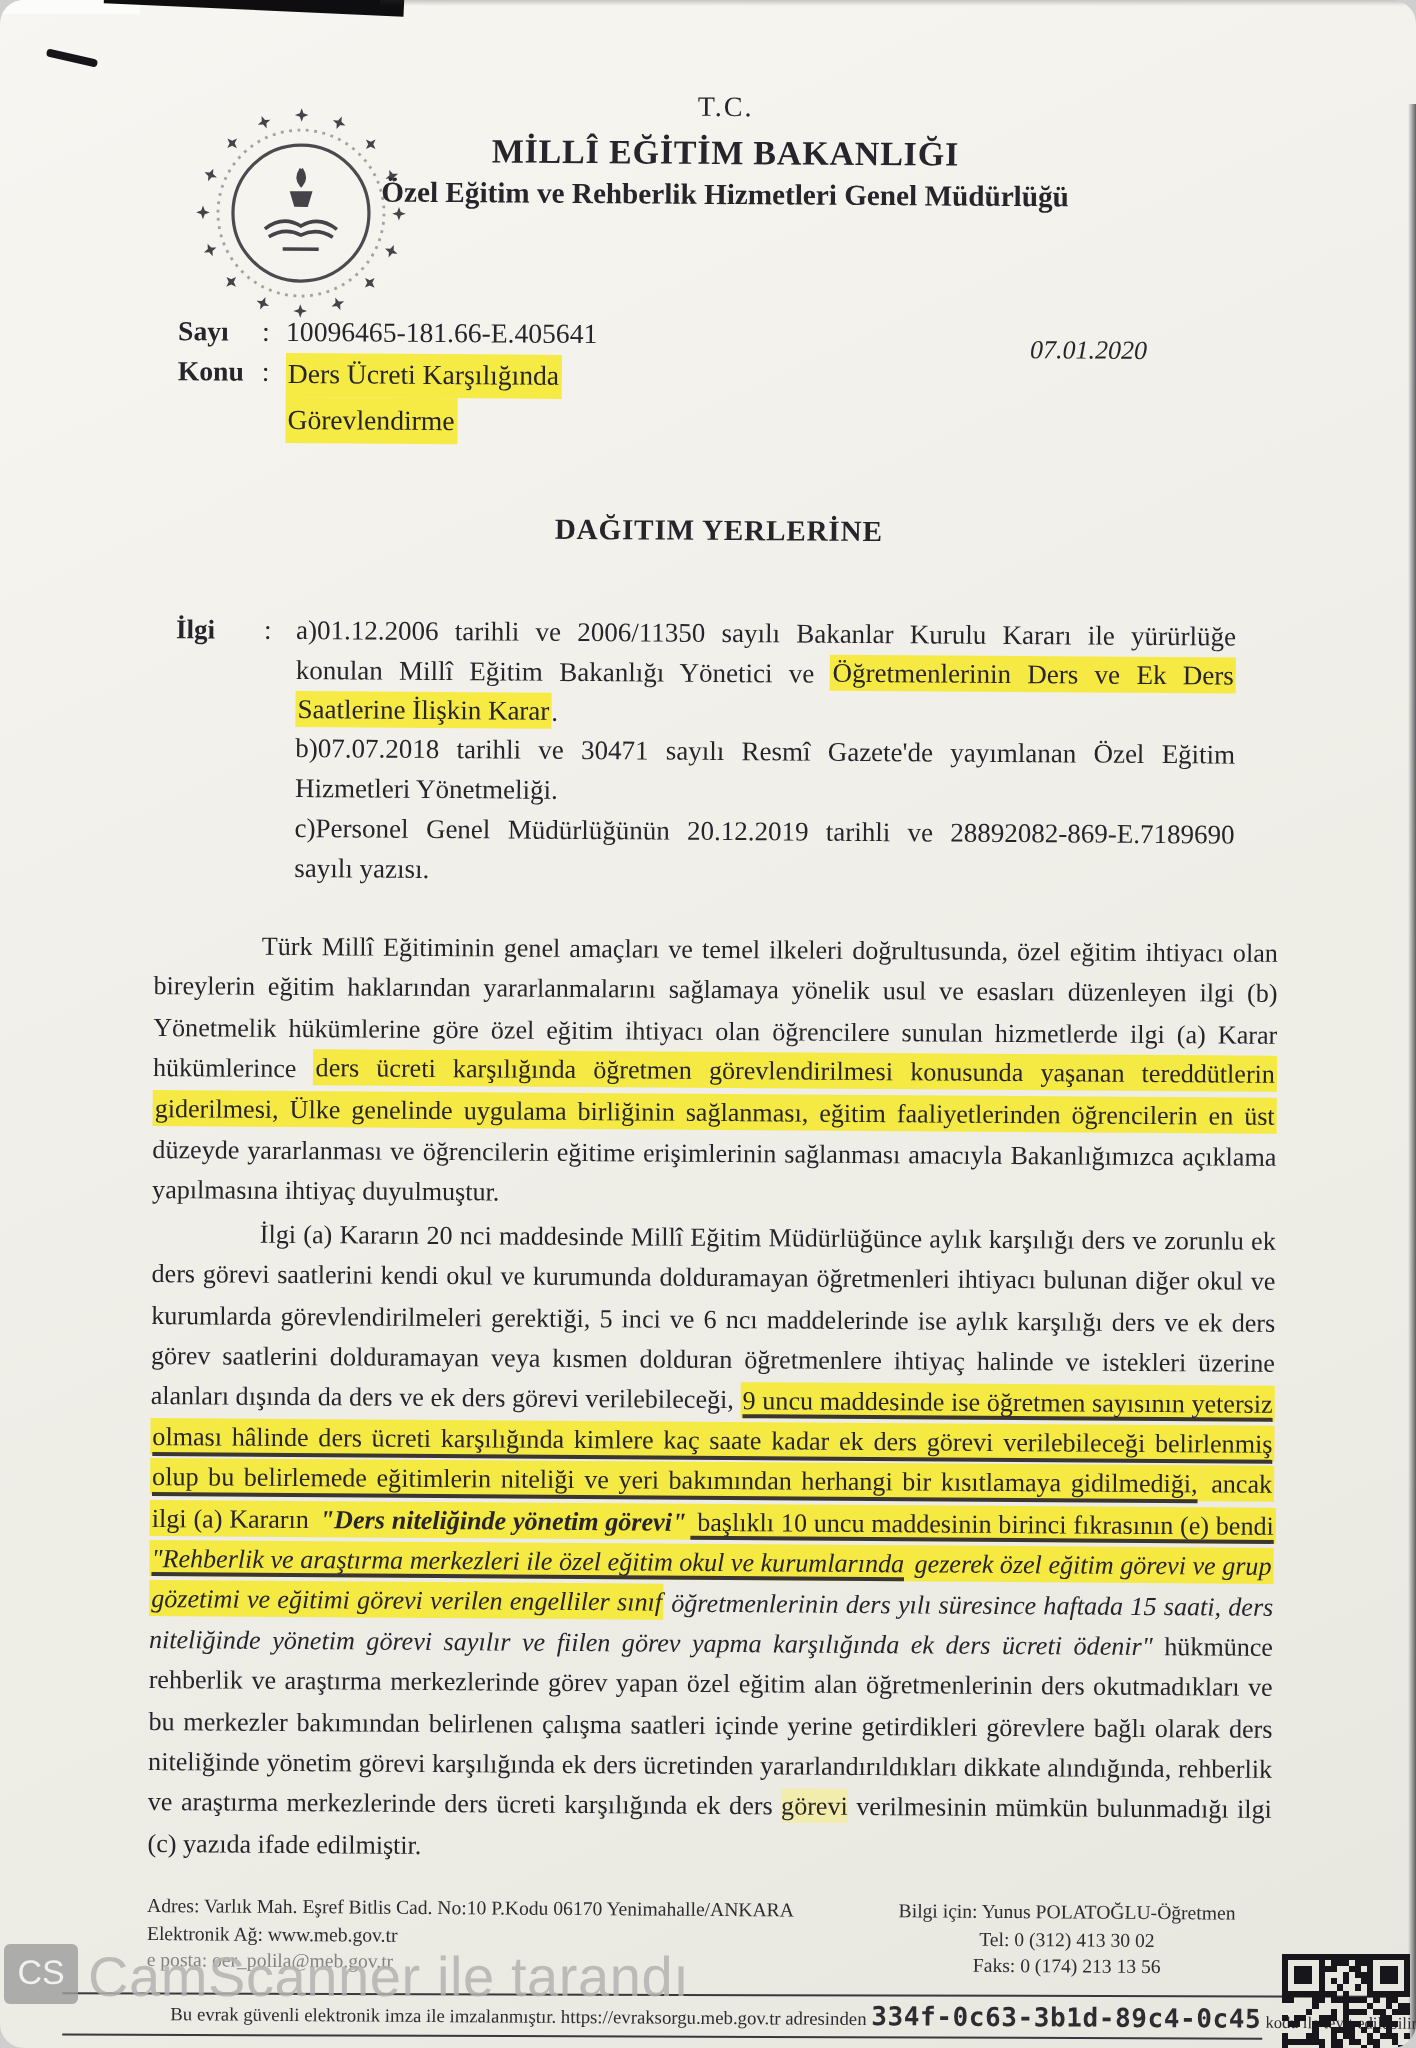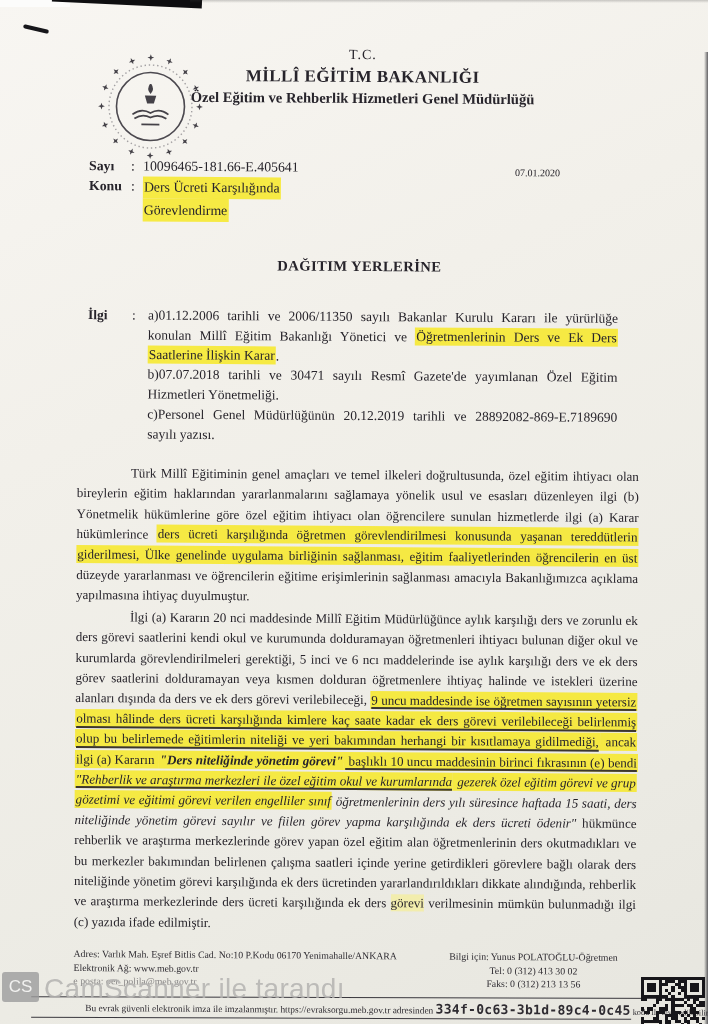--- a/index.html
+++ b/index.html
@@ -1,18 +1,18 @@
 <!DOCTYPE html>
 <html><head>
 <meta charset="utf-8">
 <style>
   html,body{margin:0;padding:0;background:#cfcfcf;}
   .page{position:relative;width:708px;height:1024px;overflow:hidden;
         background:linear-gradient(155deg,#f8f6f2 0%,#f2f0ea 35%,#ecebe4 75%,#e7e6df 100%);
-        font-family:"Liberation Serif","DejaVu Serif",serif;color:#27242b;}
+        font-family:"Liberation Serif","DejaVu Serif",serif;color:#27242b;border-radius:12px;}
   .content{position:absolute;inset:0;transform:rotate(.4deg);transform-origin:360px 320px;}
 
   
   .corner-white{position:absolute;top:0;left:0;width:70px;height:7px;background:#fcfcfb;}
   .bar-top{position:absolute;top:-4px;left:52px;width:150px;height:9px;background:#0e0e10;transform:rotate(2.6deg);}
   .dash{position:absolute;top:27px;left:23px;width:26px;height:4px;background:#16161a;transform:rotate(13deg);border-radius:2px;}
   .edge-right{position:absolute;top:52px;right:0;width:4px;bottom:0;
               background:linear-gradient(to left,rgba(35,35,42,.7),rgba(35,35,42,0));}
   .edge-top{position:absolute;top:0;left:190px;right:0;height:3px;background:linear-gradient(to bottom,rgba(60,60,60,.25),rgba(60,60,60,0));}
 
@@ -26,21 +26,21 @@
   
   .meta{position:absolute;top:158px;left:88px;font-size:13.8px;line-height:19.5px;}
   .meta-row{display:flex;}
   .mlabel{width:42px;font-weight:600;}
   .mcolon{width:12px;}
   .hl{background:rgba(247,232,30,.82);padding:1.5px 1px;box-decoration-break:clone;-webkit-box-decoration-break:clone;}
   .hlf{background:rgba(249,240,120,.5);padding:1px 0;}
   .u{text-decoration:underline;text-decoration-thickness:1.5px;text-underline-offset:2.5px;text-decoration-color:#3b362f;}
   .it{font-style:italic;}
   .bi{font-style:italic;font-weight:700;}
-  .date{position:absolute;top:166px;left:514px;font-size:10px;}
+  .date{position:absolute;top:166px;left:514px;font-size:13px;font-style:italic;}
 
   .dagitim{position:absolute;top:258px;left:78px;width:562px;text-align:center;
            font-weight:700;font-size:14.6px;letter-spacing:.4px;}
 
   
   .ilgi{position:absolute;top:307px;left:88px;width:540px;font-size:13.5px;line-height:19.8px;}
   .ilgi-row{display:flex;}
   .ilgi-label{width:44px;font-weight:600;}
   .ilgi-colon{width:16px;}
   .ilgi-items{width:470px;}
@@ -163,21 +163,21 @@
 
     <div class="footer">
       <div class="f-left">
         <div>Adres: Varlık Mah. Eşref Bitlis Cad. No:10 P.Kodu 06170 Yenimahalle/ANKARA</div>
         <div>Elektronik Ağ: www.meb.gov.tr</div>
         <div class="f-email">e posta: oer_polila@meb.gov.tr</div>
       </div>
       <div class="f-right">
         <div>Bilgi için: Yunus POLATOĞLU-Öğretmen</div>
         <div>Tel: 0 (312) 413 30 02</div>
-        <div>Faks: 0 (312) 213 13 56</div>
+        <div>Faks: 0 (174) 213 13 56</div>
       </div>
     </div>
 
     <div class="rule1"></div>
     <div class="verify">
       <span>Bu evrak güvenli elektronik imza ile imzalanmıştır. https://evraksorgu.meb.gov.tr adresinden </span><span class="vcode">334f-0c63-3b1d-89c4-0c45</span><span class="vsuffix"> kodu ile teyit edilebilir.</span>
     </div>
     <div class="rule2"></div>
   </div>
 

